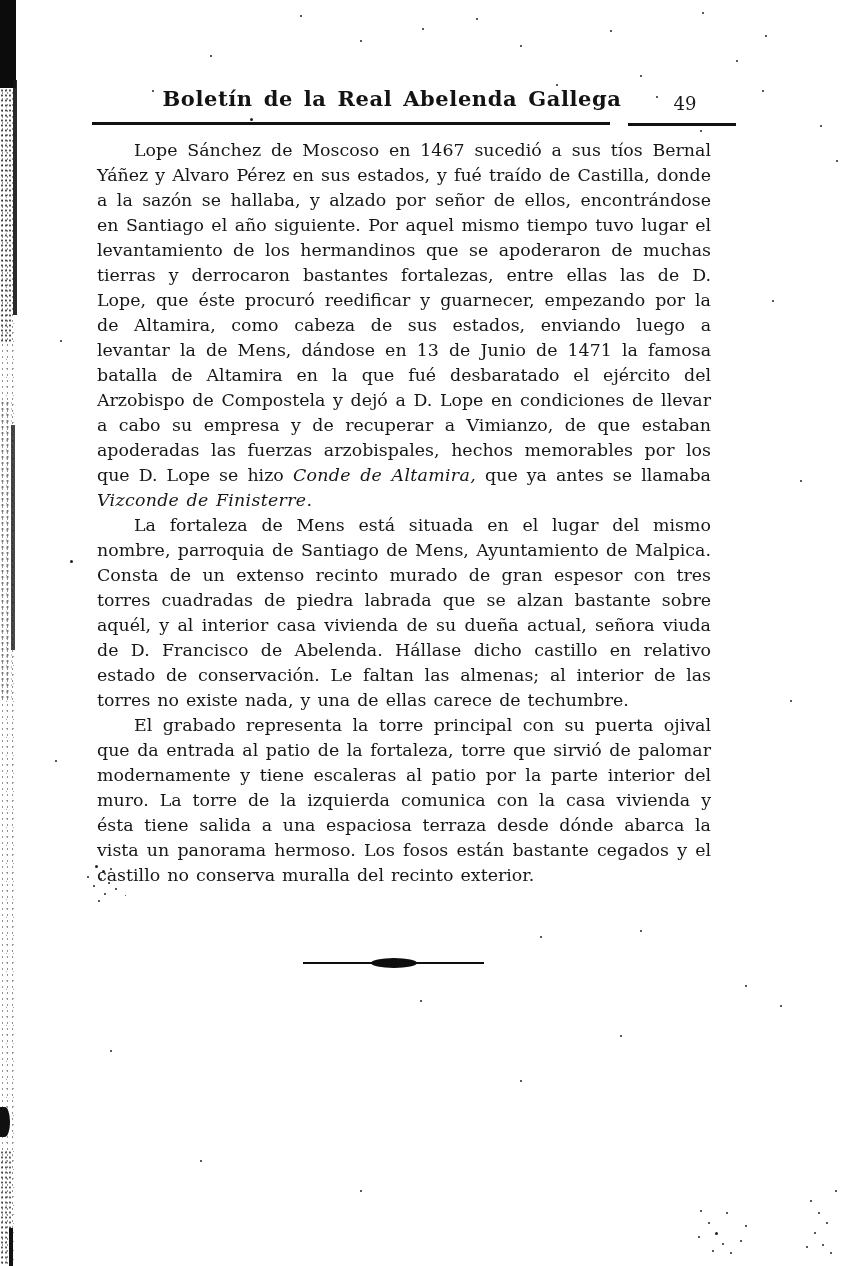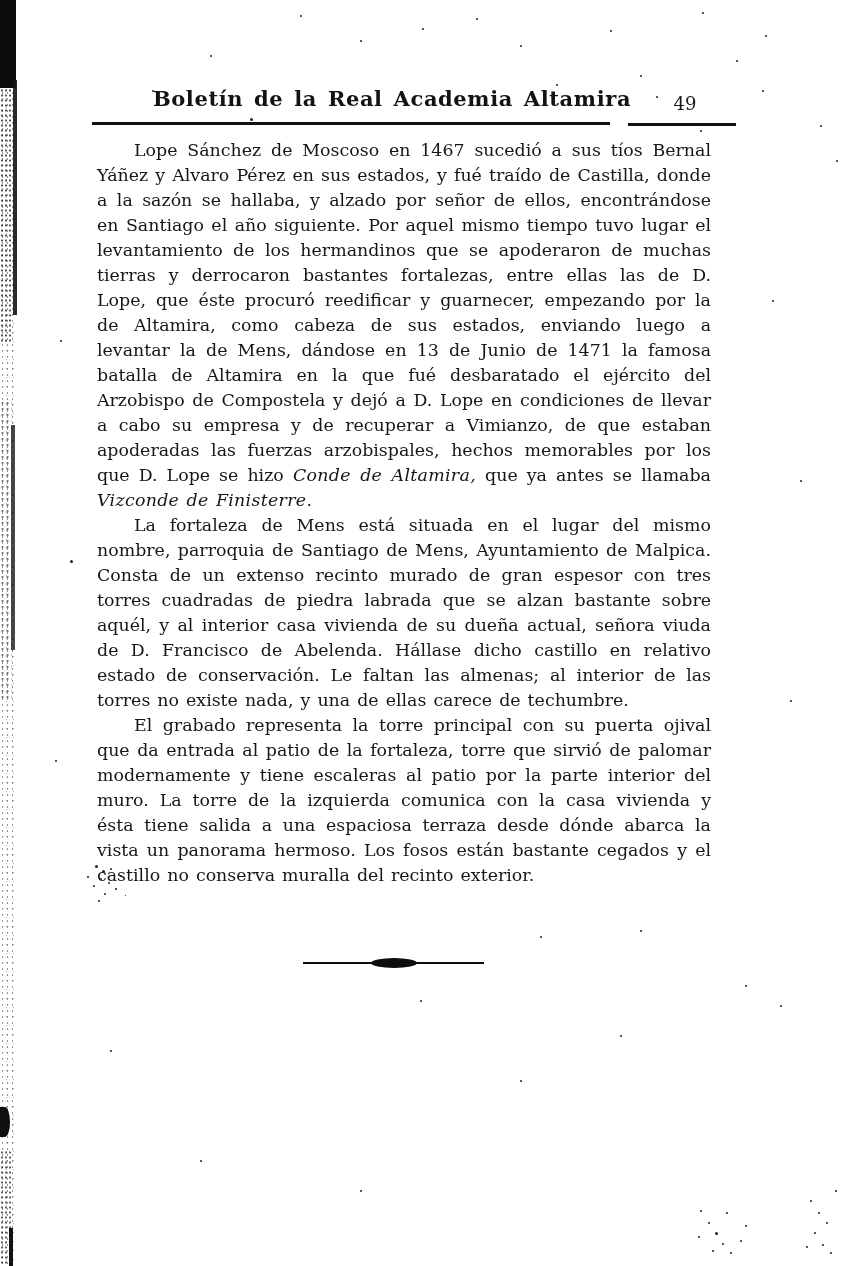--- a/index.html
+++ b/index.html
@@ -122,21 +122,21 @@
   .edge-line-3 { position: absolute; left: 9px; top: 1228px; width: 4px; height: 38px; background: #111; }
 
   
   .speck { position: absolute; background: #222; border-radius: 50%; }
 </style>
 </head>
 <body>
 
 <div class="page">
 
-  <div class="header-title">Boletín de la Real Academia Altamira</div>
+  <div class="header-title">Boletín de la Real Abelenda Gallega</div>
   <div class="page-number">49</div>
   <div class="header-rule-main"></div>
   <div class="header-rule-pagenum"></div>
 
   <div class="article-body">
       <p><span>Lope Sánchez de Moscoso en 1467 sucedió a sus tíos Bernal Yáñez y Alvaro Pérez en sus estados, y fué traído de Castilla, donde a la sazón se hallaba, y alzado por señor de ellos, encontrándose en Santiago el año siguiente. Por aquel mismo tiempo tuvo lugar el levantamiento de los hermandinos que se apoderaron de muchas tierras y derrocaron bastantes fortalezas, entre ellas las de D. Lope, que éste procuró reedificar y guarnecer, empezando por la de Altamira, como cabeza de sus estados, enviando luego a levantar la de Mens, dándose en 13 de Junio de 1471 la famosa batalla de Altamira en la que fué desbaratado el ejército del Arzobispo de Compostela y dejó a D. Lope en condiciones de llevar a cabo su empresa y de recuperar a Vimianzo, de que estaban apoderadas las fuerzas arzobispales, hechos memorables por los que D. Lope se hizo </span><i>Conde de Altamira,</i><span> que ya antes se llamaba </span><i>Vizconde de Finisterre</i><span>.</span></p>
       <p><span>La fortaleza de Mens está situada en el lugar del mismo nombre, parroquia de Santiago de Mens, Ayuntamiento de Malpica. Consta de un extenso recinto murado de gran espesor con tres torres cuadradas de piedra labrada que se alzan bastante sobre aquél, y al interior casa vivienda de su dueña actual, señora viuda de D. Francisco de Abelenda. Hállase dicho castillo en relativo estado de conservación. Le faltan las almenas; al interior de las torres no existe nada, y una de ellas carece de techumbre.</span></p>
       <p><span>El grabado representa la torre principal con su puerta ojival que da entrada al patio de la fortaleza, torre que sirvió de palomar modernamente y tiene escaleras al patio por la parte interior del muro. La torre de la izquierda comunica con la casa vivienda y ésta tiene salida a una espaciosa terraza desde dónde abarca la vista un panorama hermoso. Los fosos están bastante cegados y el castillo no conserva muralla del recinto exterior.</span></p>
     </div>
 

